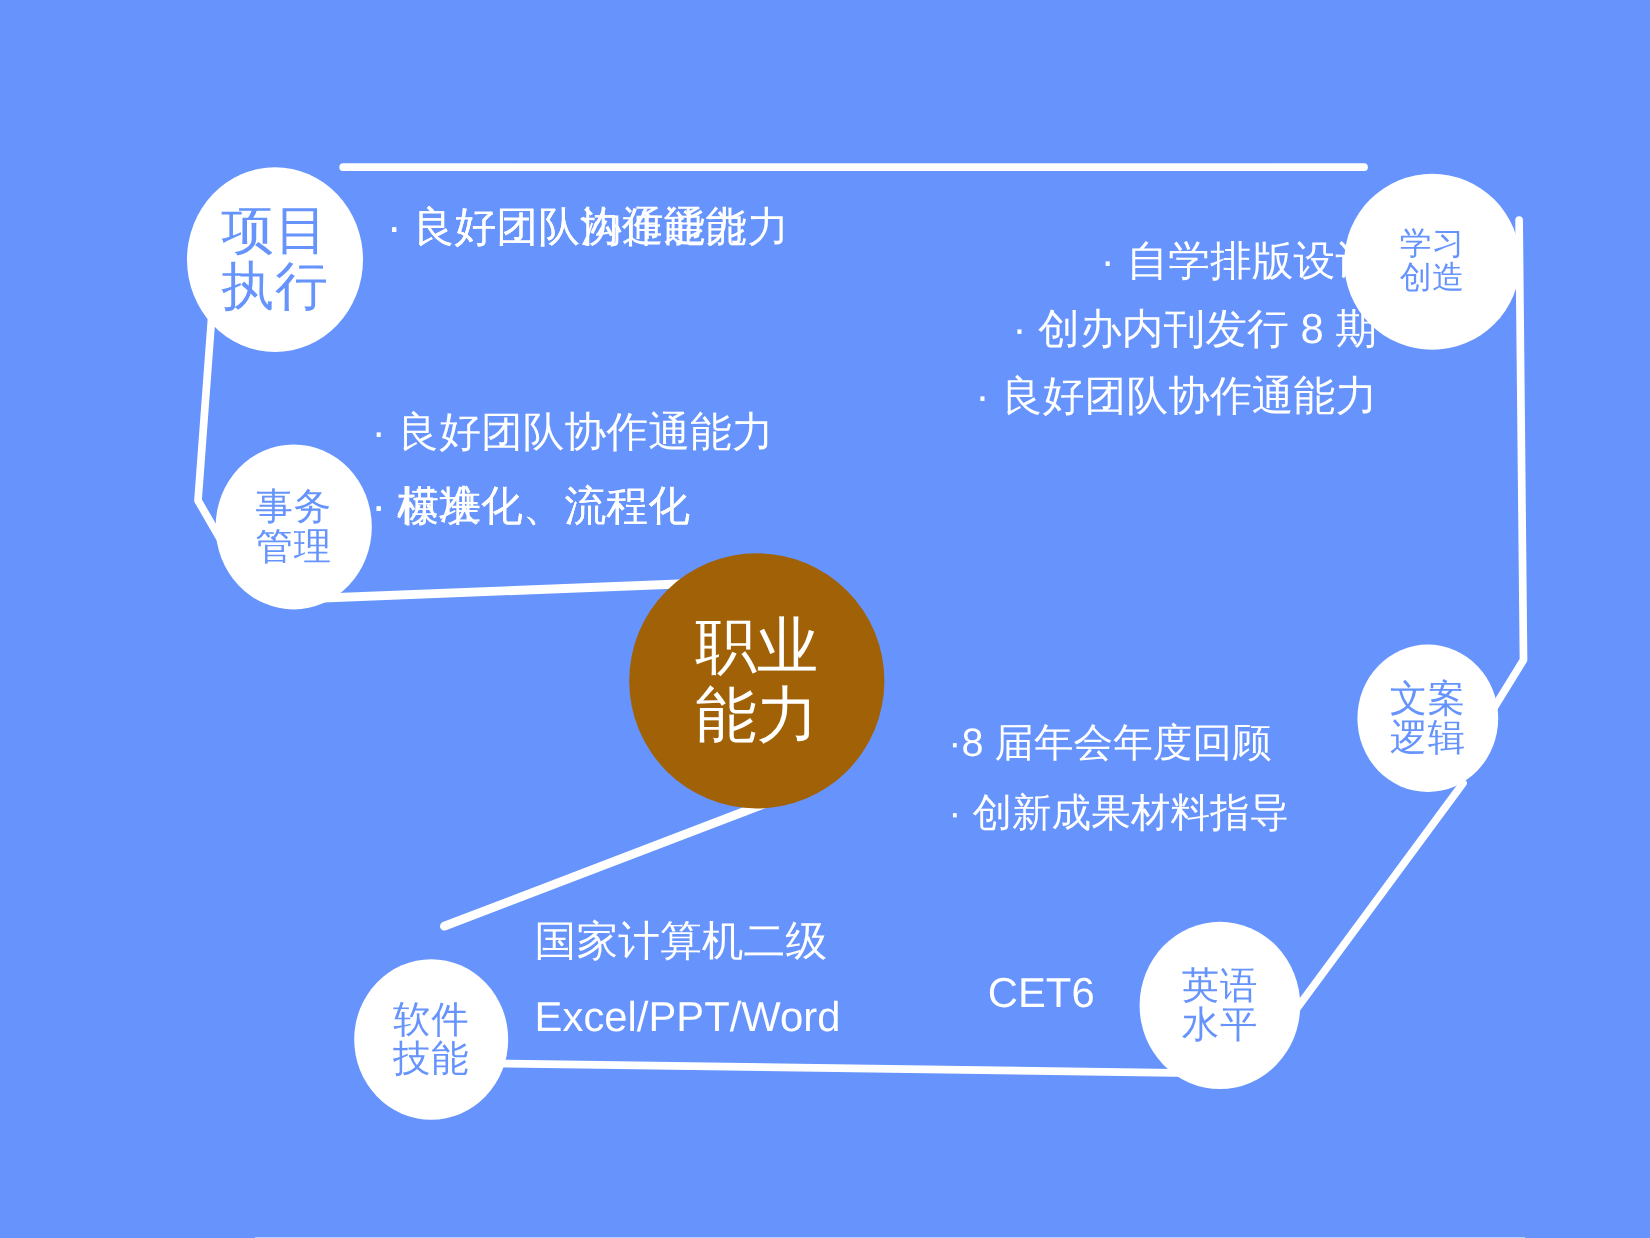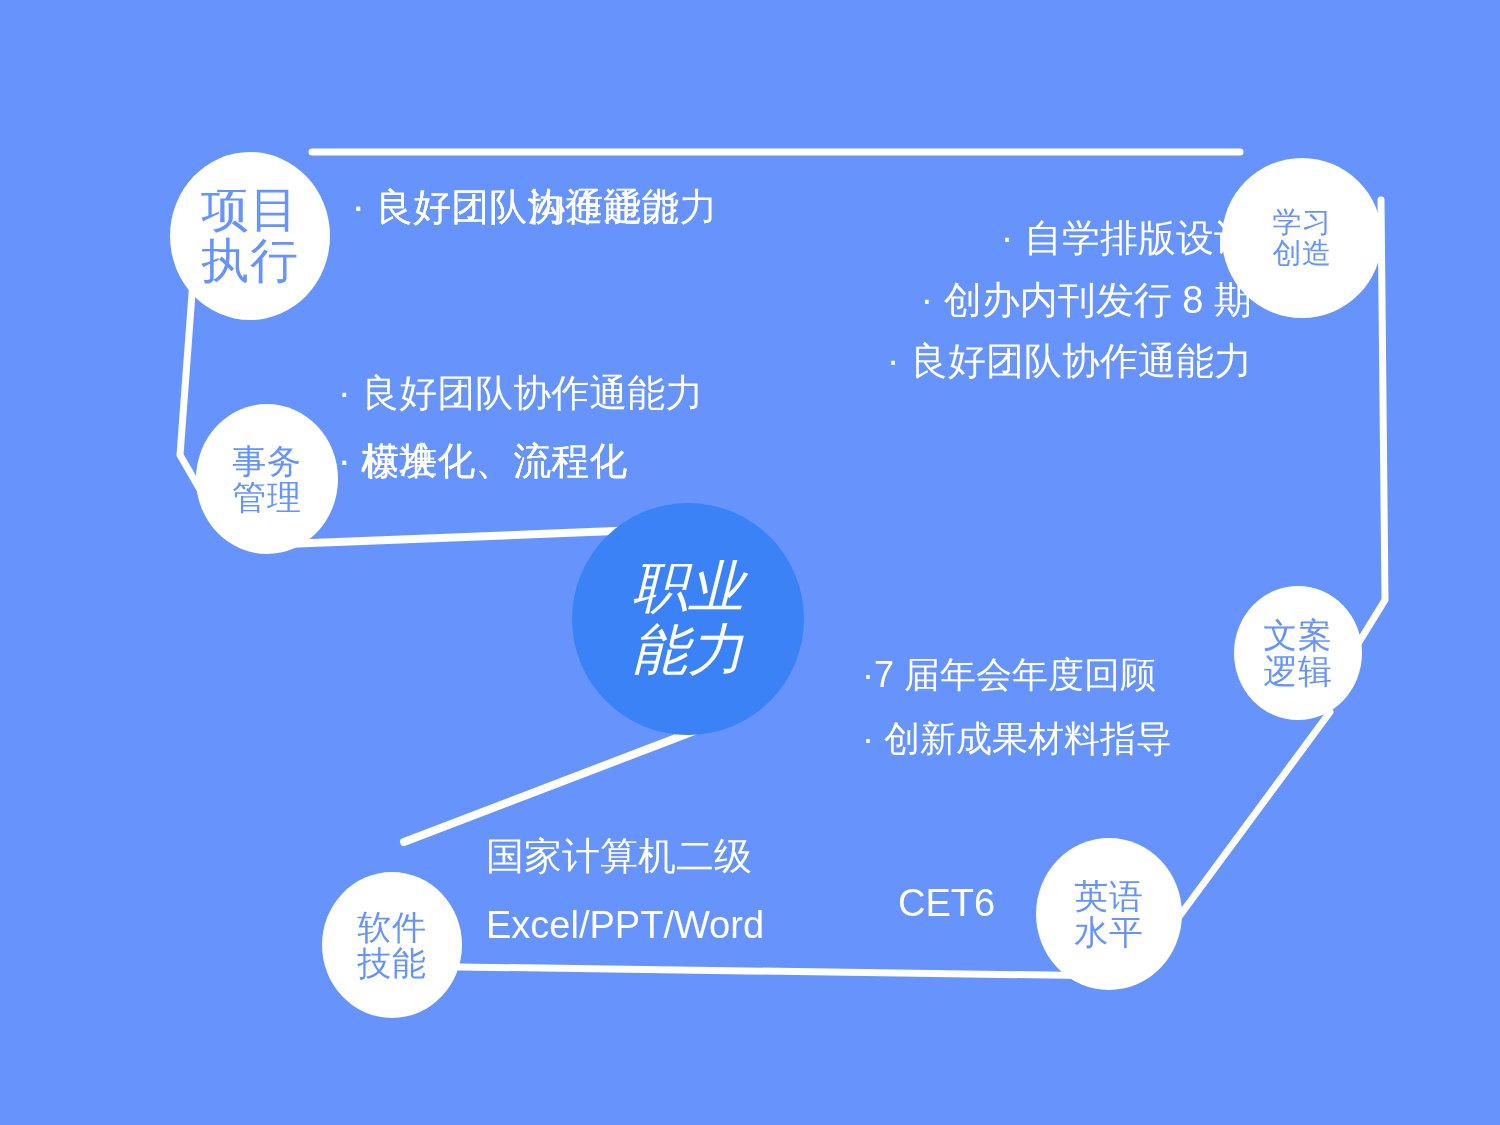--- a/index.html
+++ b/index.html
@@ -54,31 +54,30 @@
   .node-english   { left: 1036px; top: 838px; width: 146px; height: 152px; font-size: 34px; }
 
   
   .hub {
     position: absolute;
     left: 572px;
     top: 503px;
     width: 232px;
     height: 232px;
     border-radius: 50%;
-    background: #3b82f6;
+    background: #a16207;
     display: flex;
     flex-direction: column;
     align-items: center;
     justify-content: center;
     color: #ffffff;
     font-size: 56px;
     line-height: 1.12;
     text-align: center;
     z-index: 6;
-    font-style: italic;
   }
   .hub .ln { display: block; white-space: nowrap; }
 
   
   .txt {
     position: absolute;
     color: #ffffff;
     white-space: nowrap;
     z-index: 4;
   }
@@ -215,21 +214,21 @@
     </span>
   </div>
 
   <div class="txt blk-learning">
     <span class="row">· 自学排版设计</span>
     <span class="row">· 创办内刊发行 8 期</span>
     <span class="row">· 良好团队协作通能力</span>
   </div>
 
   <div class="txt blk-copy">
-    <span class="row">·7 届年会年度回顾</span>
+    <span class="row">·8 届年会年度回顾</span>
     <span class="row">· 创新成果材料指导</span>
   </div>
 
   <div class="txt blk-software">
     <span class="row">国家计算机二级</span>
     <span class="row">Excel/PPT/Word</span>
   </div>
 
   <div class="txt blk-english">
     <span class="row">CET6</span>

